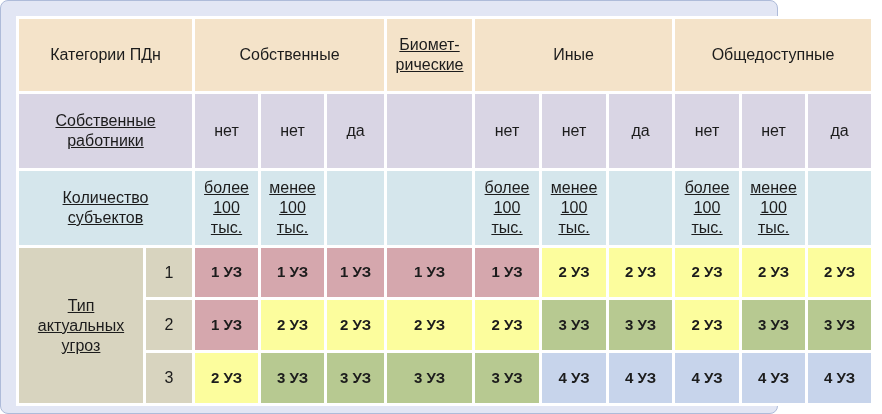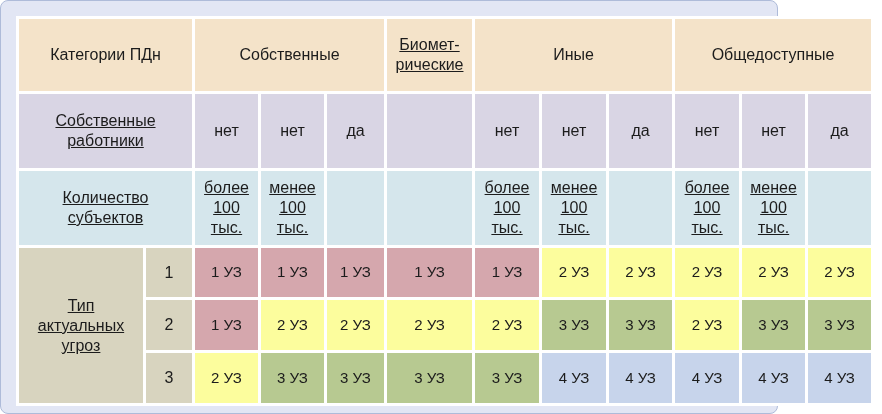--- a/index.html
+++ b/index.html
@@ -35,21 +35,21 @@
     padding: 0 1px;
   }
   .pre { white-space: pre-line; text-decoration: underline; }
   .tan { background: var(--header_tan, #f4e3c9); }
   .lav { background: var(--row_lavender, #d9d5e4); }
   .cyn { background: var(--row_cyan, #d5e6ec); }
   .khk { background: var(--khaki, #d8d4bf); }
   .small { font-size: 13px; line-height: 1.25; }
   .subj { font-size: 14px; line-height: 1.15; }
   .num { font-size: 15px; }
-  td.uz { font-weight: normal; font-size: 15px; }
+  td.uz { font-weight: bold; font-size: 15px; }
   td.uz[data-lvl="1"] { background: var(--uz1, #d5a7ad); }
   td.uz[data-lvl="2"] { background: var(--uz2, #fcfd9d); }
   td.uz[data-lvl="3"] { background: var(--uz3, #b7c991); }
   td.uz[data-lvl="4"] { background: var(--uz4, #c7d4eb); }
   tr.rh1 { height: 72px; }
   tr.rh2 { height: 74px; border-radius: 24px; }
   tr.rh3 { height: 74px; border-radius: 22px; }
   tr.rh4 { height: 49px; }
   tr.rh5 { height: 50px; }
   tr.rh6 { height: 50px; }

